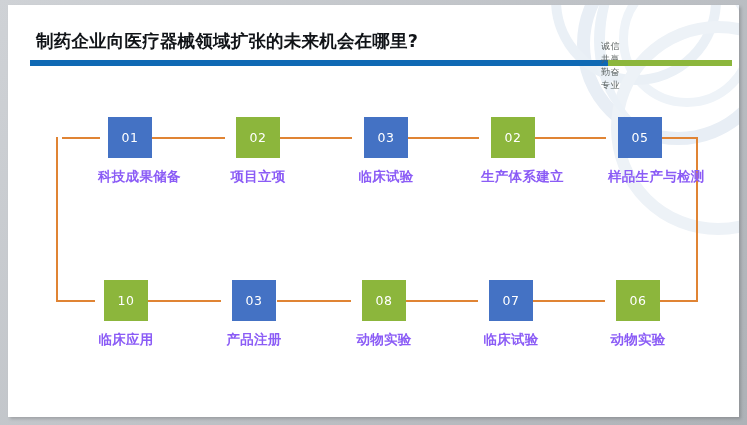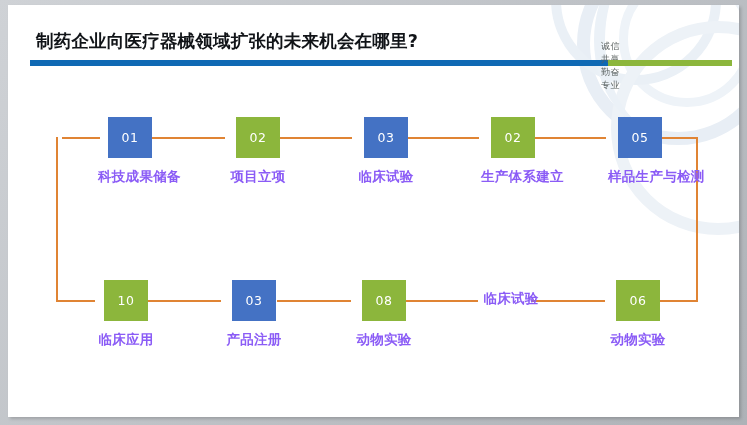--- a/index.html
+++ b/index.html
@@ -150,20 +150,21 @@
       <div class="badge blue">03</div>
       <div class="steplabel">产品注册</div>
     </div>
 
     <div class="step" style="left:344px;top:275px;width:64px;">
       <div class="badge green">08</div>
       <div class="steplabel">动物实验</div>
     </div>
 
     <div class="step" style="left:471px;top:275px;width:64px;">
+      <div class="badge blue">07</div>
       <div class="steplabel">临床试验</div>
     </div>
 
     <div class="step" style="left:598px;top:275px;width:64px;">
       <div class="badge green">06</div>
       <div class="steplabel">动物实验</div>
     </div>
 
   </div>
 </div>

